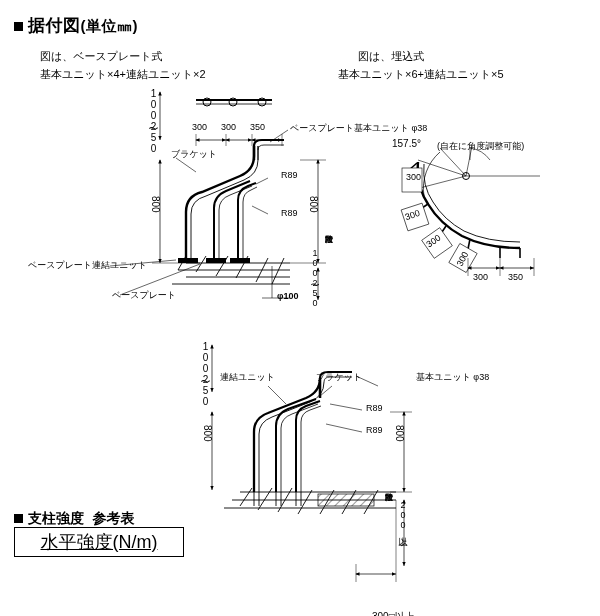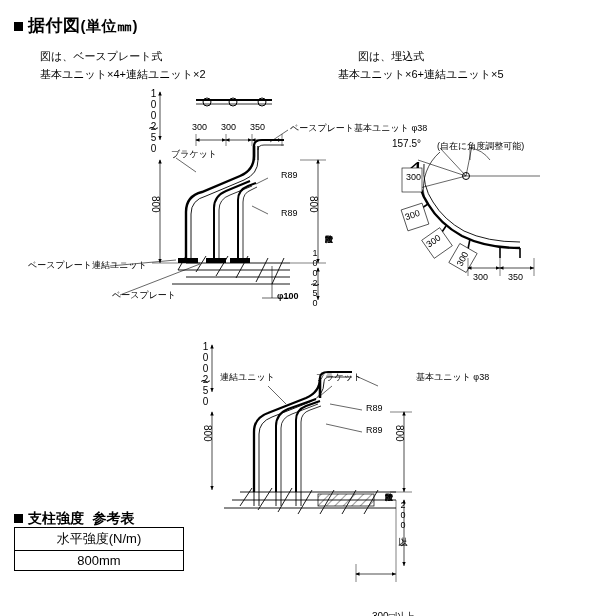--- a/index.html
+++ b/index.html
@@ -11,21 +11,21 @@
   .t10{font-size:10px;}
   .t9{font-size:9px;}
   .t8{font-size:8px;}
   .sq{display:inline-block;width:9px;height:9px;background:#000;margin-right:5px;
       vertical-align:middle;}
   .title{font-size:17px;font-weight:bold;letter-spacing:0.5px;}
   .title2{font-size:14px;font-weight:bold;}
   .vert{writing-mode:vertical-rl;text-orientation:upright;letter-spacing:0px;}
   .vertm{writing-mode:vertical-rl;}
   svg{position:absolute;left:0;top:0;}
-  table.strength{border-collapse:collapse;font-size:13px;}
+  table.strength{border-collapse:collapse;font-size:18px;text-decoration:underline;}
   table.strength td{border:1px solid #000;padding:2px 6px;text-align:center;}
   .tblwrap{position:absolute;left:14px;top:527px;width:170px;}
 </style>
 </head>
 <body>
 
 <div class="page">
 
   <div class="abs" style="left:14px;top:14px;">
     <span class="sq"></span><span class="title">据付図</span><span class="title" style="font-size:15px;">(単位㎜)</span>
@@ -265,20 +265,17 @@
   <div class="abs" style="left:14px;top:510px;font-family:Liberation Mono, monospace;">
     <span class="sq"></span><span class="title2">支柱強度 参考表</span>
   </div>
 
   <div class="tblwrap">
     <table class="strength" style="width:100%;">
       <tbody>
           <tr>
         <td>水平強度(N/m)</td>
       </tr>
-      <tr>
-        <td>800mm</td>
-      </tr>
     </tbody>
       </table>
   </div>
 
 </div>
 
 </body></html>

